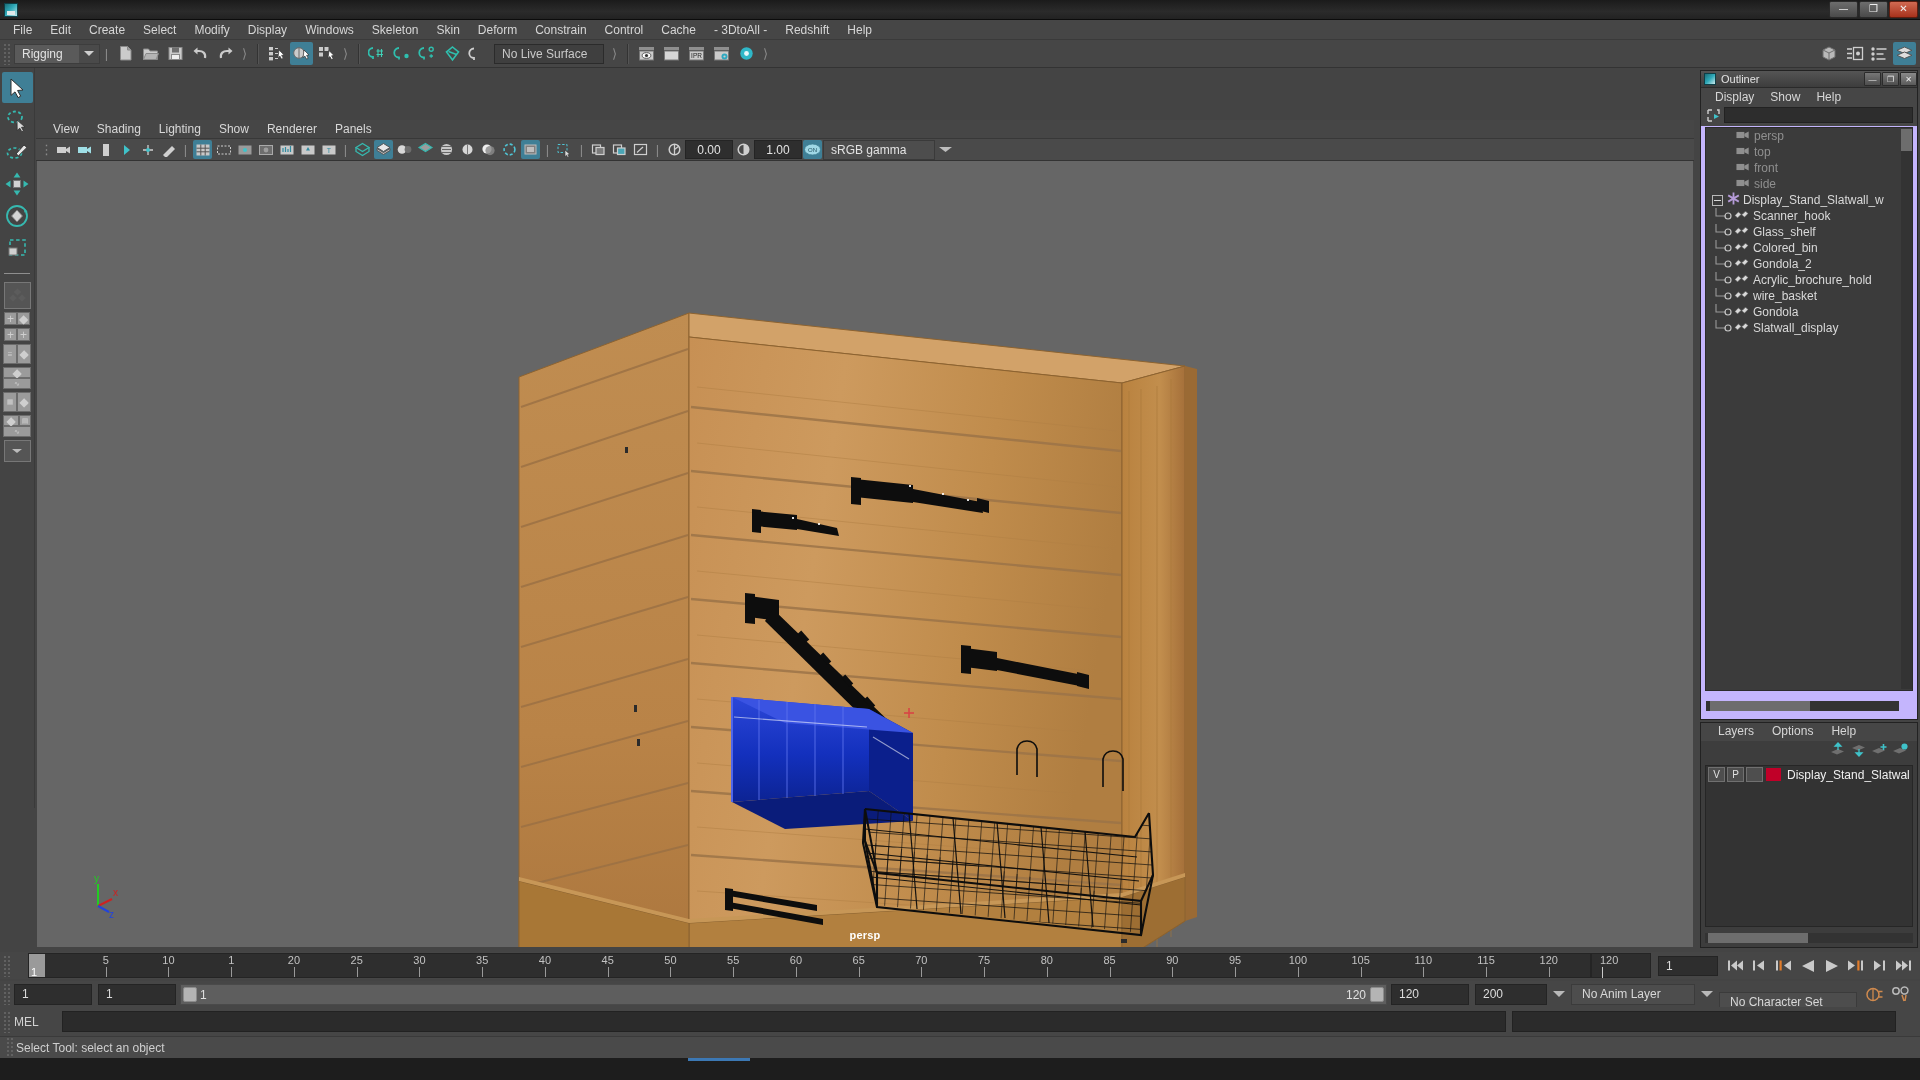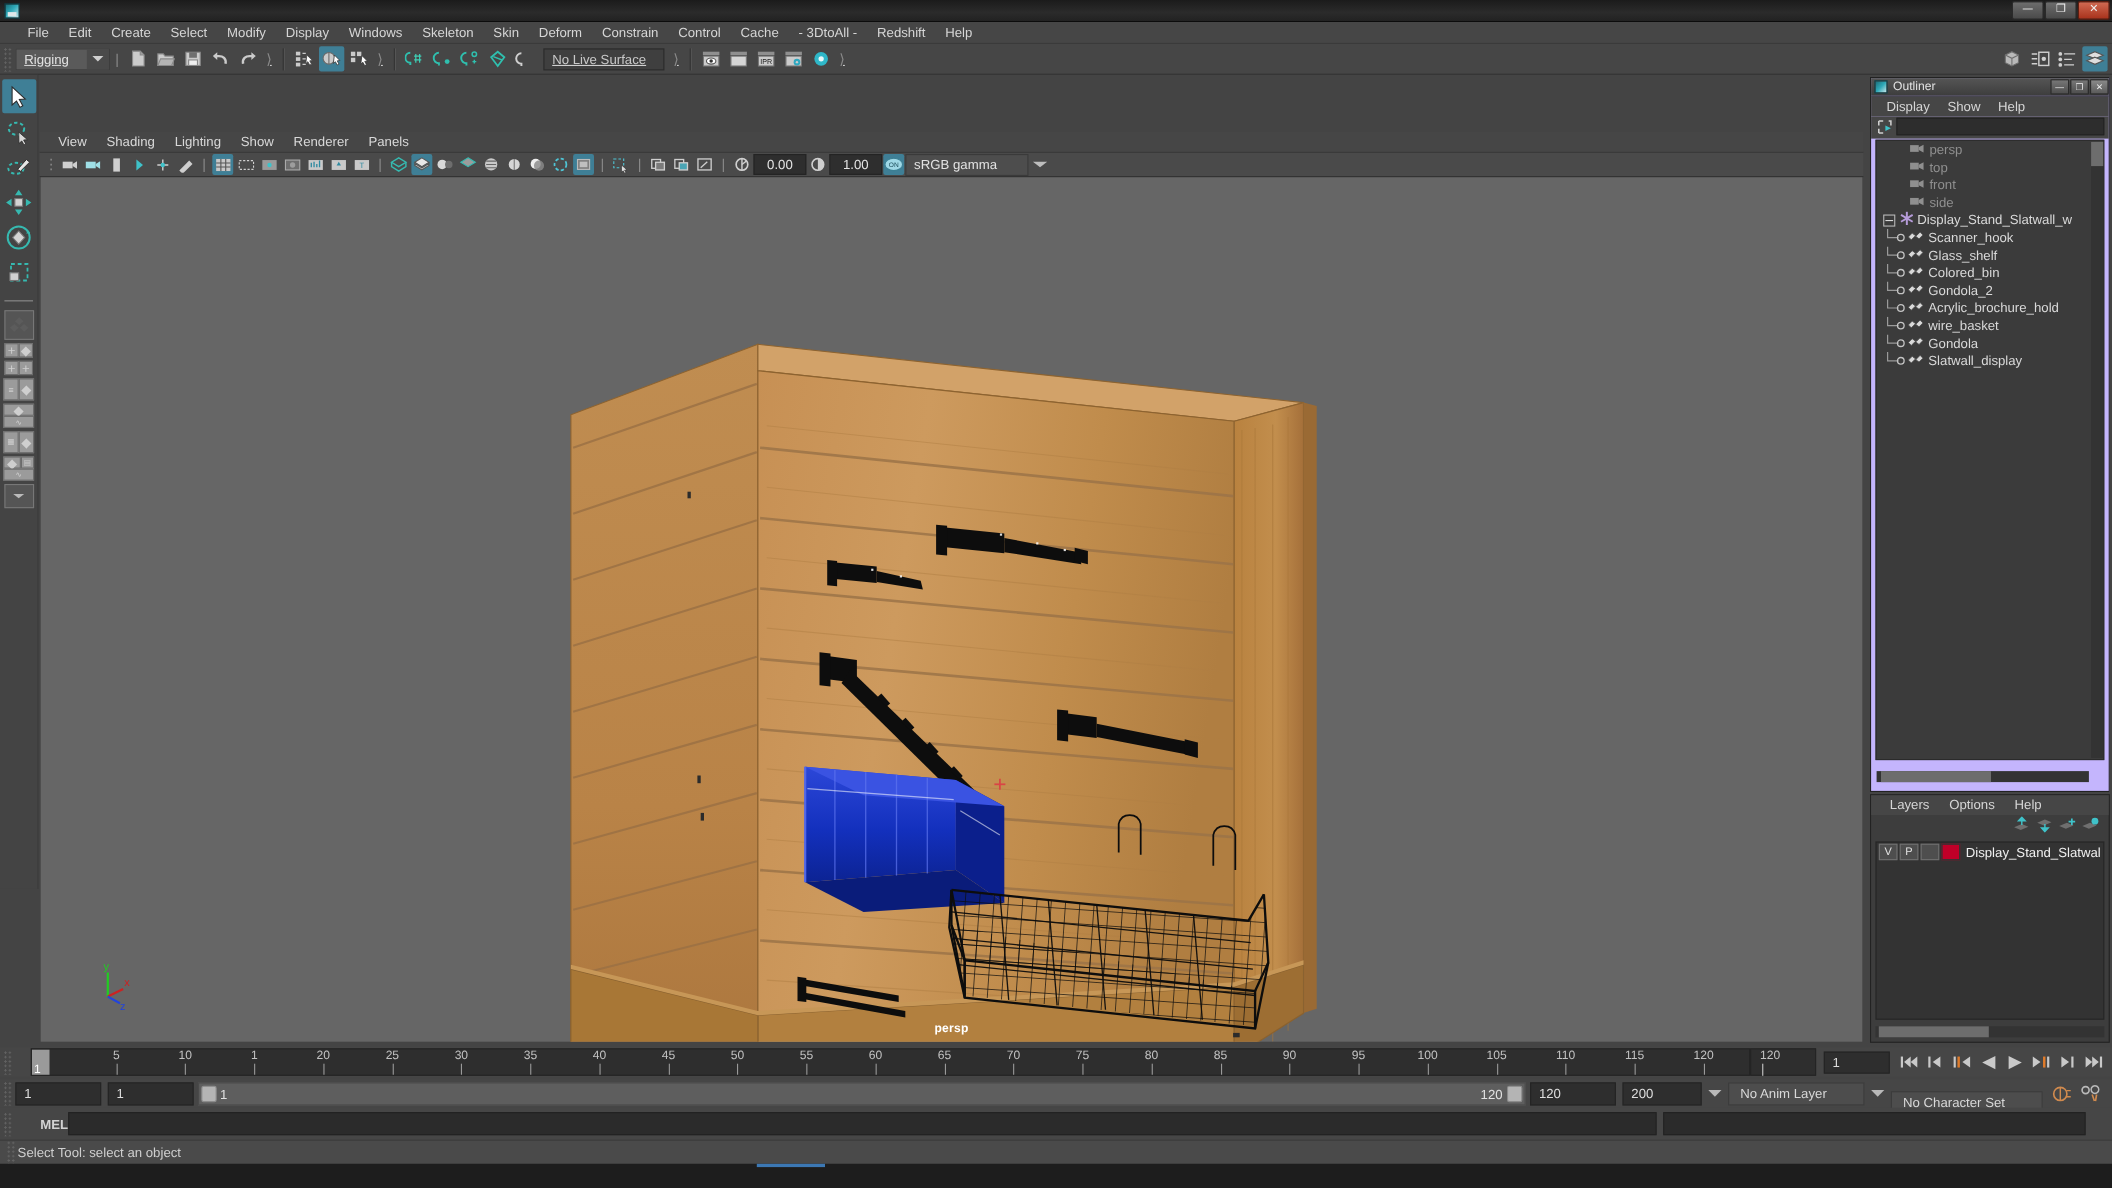--- a/index.html
+++ b/index.html
@@ -35,29 +35,29 @@
     background:linear-gradient(to bottom,#6d6d6d,#4a4a4a);
     border:1px solid #2a2a2a; border-radius:2px;
     display:flex; align-items:center; justify-content:center;
     color:#eee; font-size:10px; }
   .win-btn.close { background:linear-gradient(to bottom,#d06a52,#a8321c); border-color:#5e1d0f;}
   .win-btn .glyph{ font-family:"DejaVu Sans", sans-serif; font-size:10px; line-height:1;}
 
   
   .menubar {
     position:absolute; left:0; top:20px; width:1920px; height:20px;
-    background:#464646; display:flex; align-items:center; padding-left:16px;
+    background:#464646; display:flex; align-items:center; padding-left:4px;
     border-bottom:1px solid #3a3a3a;
   }
   .menubar .mi { padding:0 9px; height:18px; line-height:18px; font-size:12px; color:#d6d6d6;}
 
   
   .statusline {
     position:absolute; left:0; top:40px; width:1920px; height:28px;
-    background:#464646; display:flex; align-items:center; border-bottom:1px solid #333;text-decoration:underline;
+    background:#464646; display:flex; align-items:center; border-bottom:1px solid #333;
   }
   .grip { width:8px; height:22px; margin:0 3px;
     background-image: radial-gradient(#6a6a6a 38%, transparent 40%);
     background-size:4px 4px; opacity:.75;}
   .combo {
     height:20px; min-width:86px; background:#5a5a5a; border:1px solid #3d3d3d;
     display:flex; align-items:center; color:#e2e2e2; font-size:12px; padding-left:7px;
     position:relative;
   }
   .combo .arrowbox{ width:20px; height:18px; margin-left:auto; background:#4a4a4a;
@@ -222,21 +222,21 @@
   .drop-arrow{ width:0;height:0;border-left:6px solid transparent;border-right:6px solid transparent;
     border-top:6px solid #b9b9b9; margin:0 6px;}
   .anim-combo{ height:21px; background:#4d4d4d; border:1px solid #3b3b3b; color:#d8d8d8;
     font-size:12px; display:flex; align-items:center; padding:0 10px;}
 
   
   .cmdline{
     position:absolute; left:0; top:1007px; width:1920px; height:29px;
     background:#464646; display:flex; align-items:center;
   }
-  .mel-lbl{ width:48px; text-align:right; font-size:12px; color:#d2d2d2;font-weight:bold;}
+  .mel-lbl{ width:48px; text-align:left; font-size:12px; color:#d2d2d2;}
   .mel-input{ flex:1 1 auto; height:21px; background:#2b2b2b; border:1px solid #222; margin-right:6px;}
   .mel-out{ width:384px; height:21px; background:#2b2b2b; border:1px solid #222; margin-right:24px;}
 
   
   .helpline{
     position:absolute; left:0; top:1036px; width:1920px; height:22px;
     background:#4a4a4a; display:flex; align-items:center; padding-left:16px;
     border-top:1px solid #3a3a3a;
   }
   .helpline .tx{ font-size:12px; color:#cfcfcf;}

